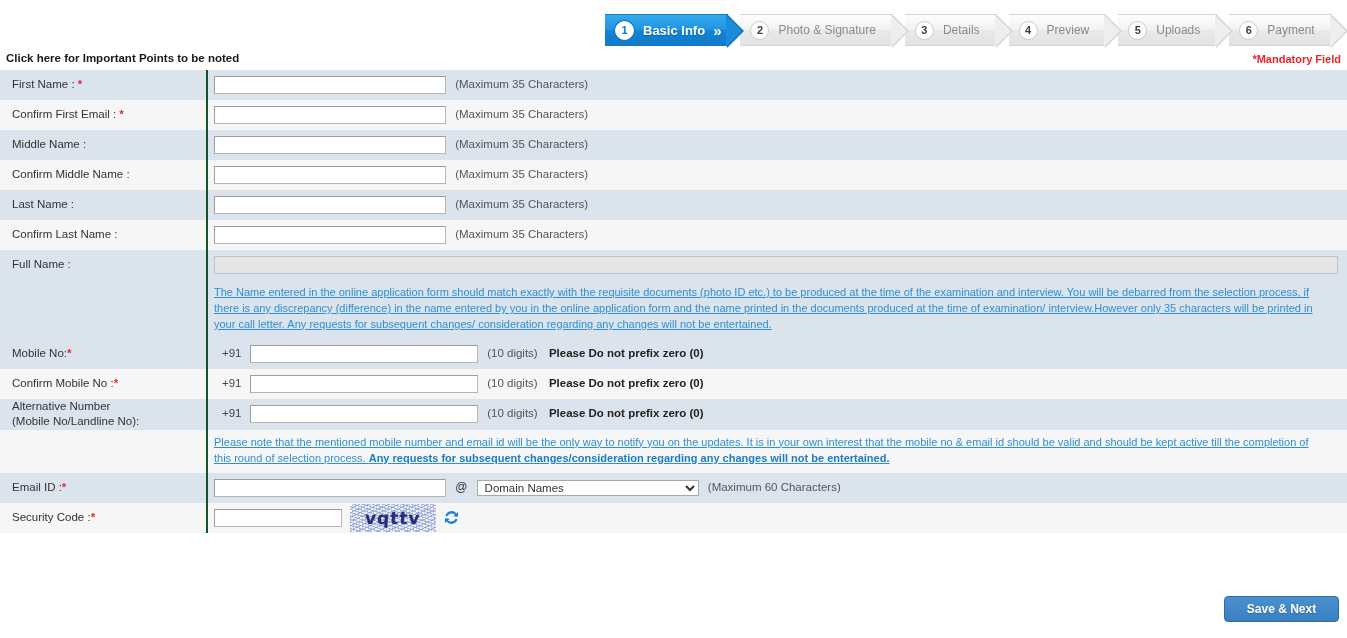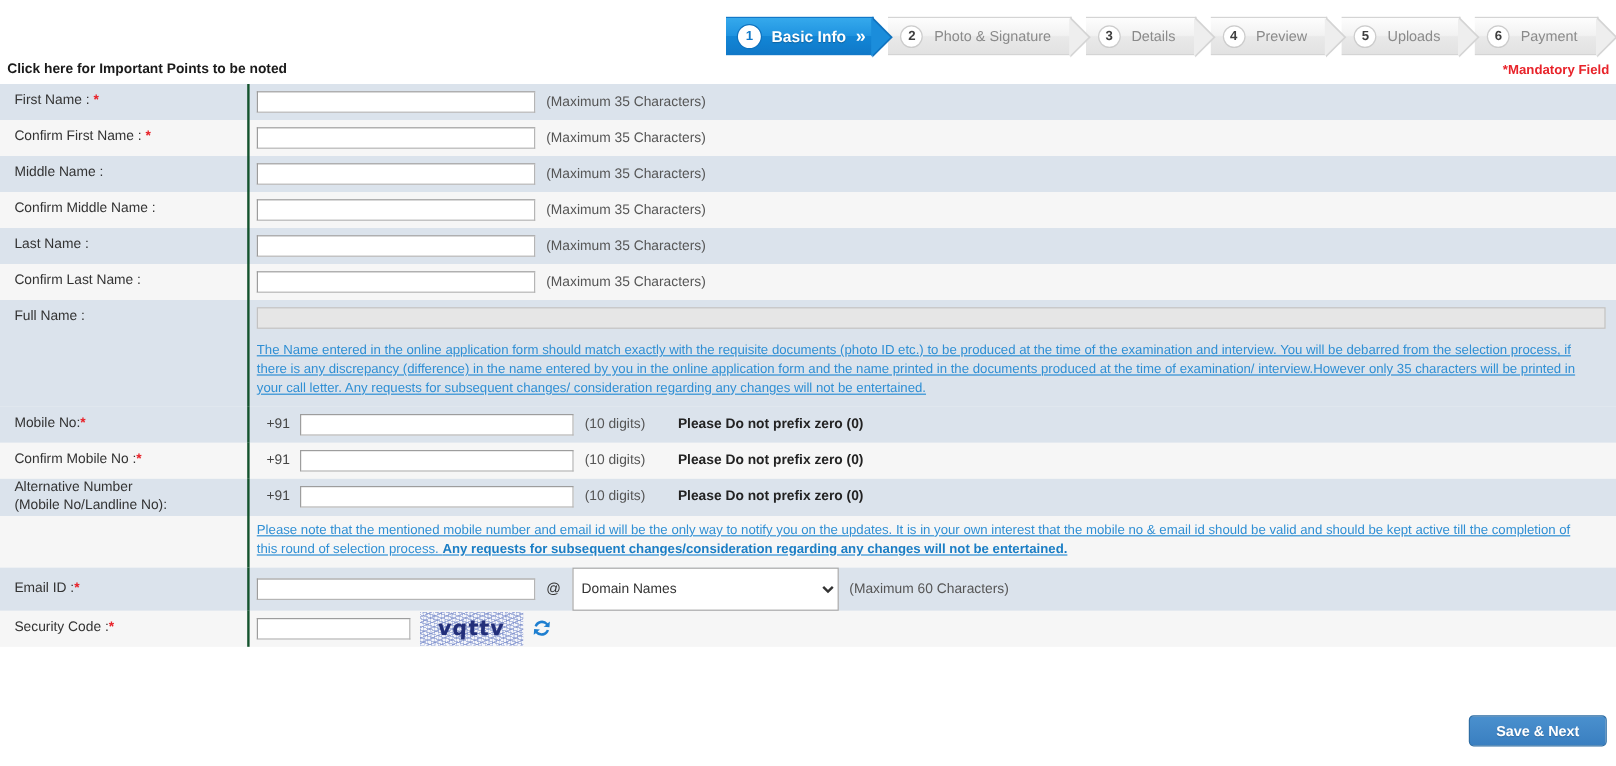--- a/index.html
+++ b/index.html
@@ -179,21 +179,21 @@
     background: #e6e6e6;
     border-color: #c2c2c2;
     color: #555;
   }
   .hint {
     margin-left: 6px;
     font-size: 11.5px;
     color: #555555;
   }
   .hint-bold {
-    margin-left: 24px;
+    margin-left: 8px;
     font-size: 11.5px;
     color: #222222;
     font-weight: bold;
     text-align: center;
   }
   .cc {
     display: inline-block;
     width: 30px;
     font-size: 11.5px;
     color: #444444;
@@ -201,21 +201,21 @@
     padding-left: 8px;
   }
   .at {
     display: inline-block;
     margin: 0 6px;
     font-size: 12px;
     color: #333;
   }
   select.dom {
     width: 222px;
-    height: 36px;
+    height: 16px;
     font-family: "Liberation Sans", sans-serif;
     font-size: 11.5px;
     color: #333333;
     border: 1px solid #a8a8a8;
     background: #ffffff;
     vertical-align: middle;
     padding-left: 3px;
   }
 
   
@@ -341,21 +341,21 @@
   <tbody>
       <tr class="row-a">
     <td class="lab"><span>First Name : </span><span class="req">*</span></td>
     <td class="fld">
       <input class="inp inp-name" type="text" value="" style="">
       <span class="hint">(Maximum 35 Characters)</span>
     </td>
   </tr>
 
   <tr class="row-b">
-    <td class="lab"><span>Confirm First Name : </span><span class="req">*</span></td>
+    <td class="lab"><span>Confirm First Email : </span><span class="req">*</span></td>
     <td class="fld">
       <input class="inp inp-name" type="text" value="" style="">
       <span class="hint">(Maximum 35 Characters)</span>
     </td>
   </tr>
 
   <tr class="row-a">
     <td class="lab">Middle Name :</td>
     <td class="fld">
       <input class="inp inp-name" type="text" value="" style="">

